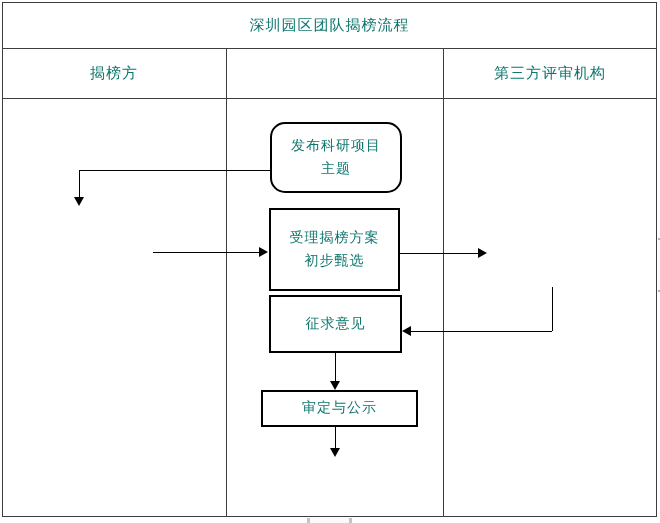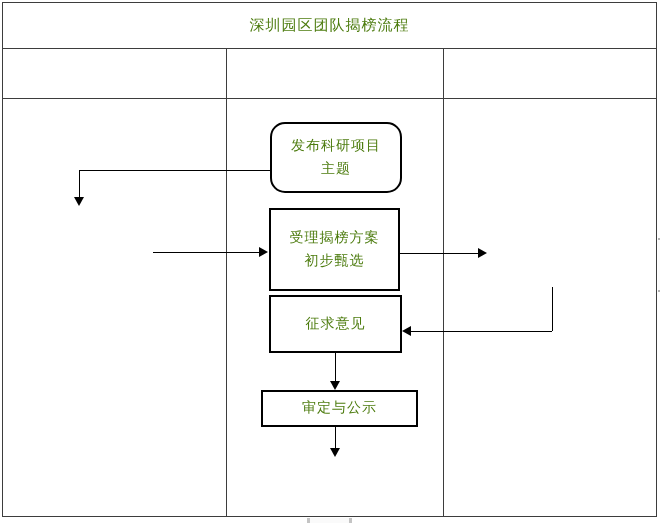--- a/index.html
+++ b/index.html
@@ -1,18 +1,18 @@
 <!DOCTYPE html>
 <html><head>
 <meta charset="utf-8">
 <style>
   html,body{margin:0;padding:0;background:#fff;}
   #canvas{
     position:relative;width:660px;height:523px;background:#ffffff;
-    font-family:"Liberation Serif","DejaVu Serif",serif;color:#4d7c0f;
+    font-family:"Liberation Serif","DejaVu Serif",serif;color:#0f766e;
     overflow:hidden;
   }
   .cell{position:absolute;display:flex;align-items:center;justify-content:center;
     font-size:15px;letter-spacing:1px;}
   .gridline{position:absolute;background:#3d3d3d;}
   .outer-border{position:absolute;border:1px solid #3d3d3d;box-sizing:border-box;background:transparent;}
   .node{
     position:absolute;box-sizing:border-box;background:#ffffff;border:2px solid #000;
     display:flex;align-items:center;justify-content:center;text-align:center;
     font-size:14px;line-height:1.6;white-space:pre-line;letter-spacing:1px;
@@ -32,20 +32,22 @@
 
 <div id="canvas">
 
   <div class="outer-border" style="left:2px;top:2px;width:655px;height:515px;"></div>
   <div class="gridline" style="left:2px;top:48px;width:655px;height:1px;"></div>
   <div class="gridline" style="left:2px;top:98px;width:655px;height:1px;"></div>
   <div class="gridline" style="left:226px;top:48px;width:1px;height:469px;"></div>
   <div class="gridline" style="left:443px;top:48px;width:1px;height:469px;"></div>
 
   <div class="cell" style="left:2px;top:2px;width:655px;height:46px;">深圳园区团队揭榜流程</div>
+  <div class="cell" style="left:2px;top:49px;width:224px;height:49px;">揭榜方</div>
+  <div class="cell" style="left:443px;top:49px;width:214px;height:49px;">第三方评审机构</div>
 
   <div class="node rounded-lg" style="left:270px;top:122px;width:132px;height:71px;">发布科研项目
 主题</div>
   <div class="node" style="left:269px;top:208px;width:131px;height:83px;">受理揭榜方案
 初步甄选</div>
   <div class="node" style="left:261px;top:390px;width:157px;height:37px;">审定与公示</div>
   <div class="node" style="left:269px;top:295px;width:133px;height:58px;">征求意见</div>
 
   <div class="hline" style="left:79px;top:170px;width:191px;"></div>
   <div class="vline" style="left:79px;top:170px;height:27px;"></div>

